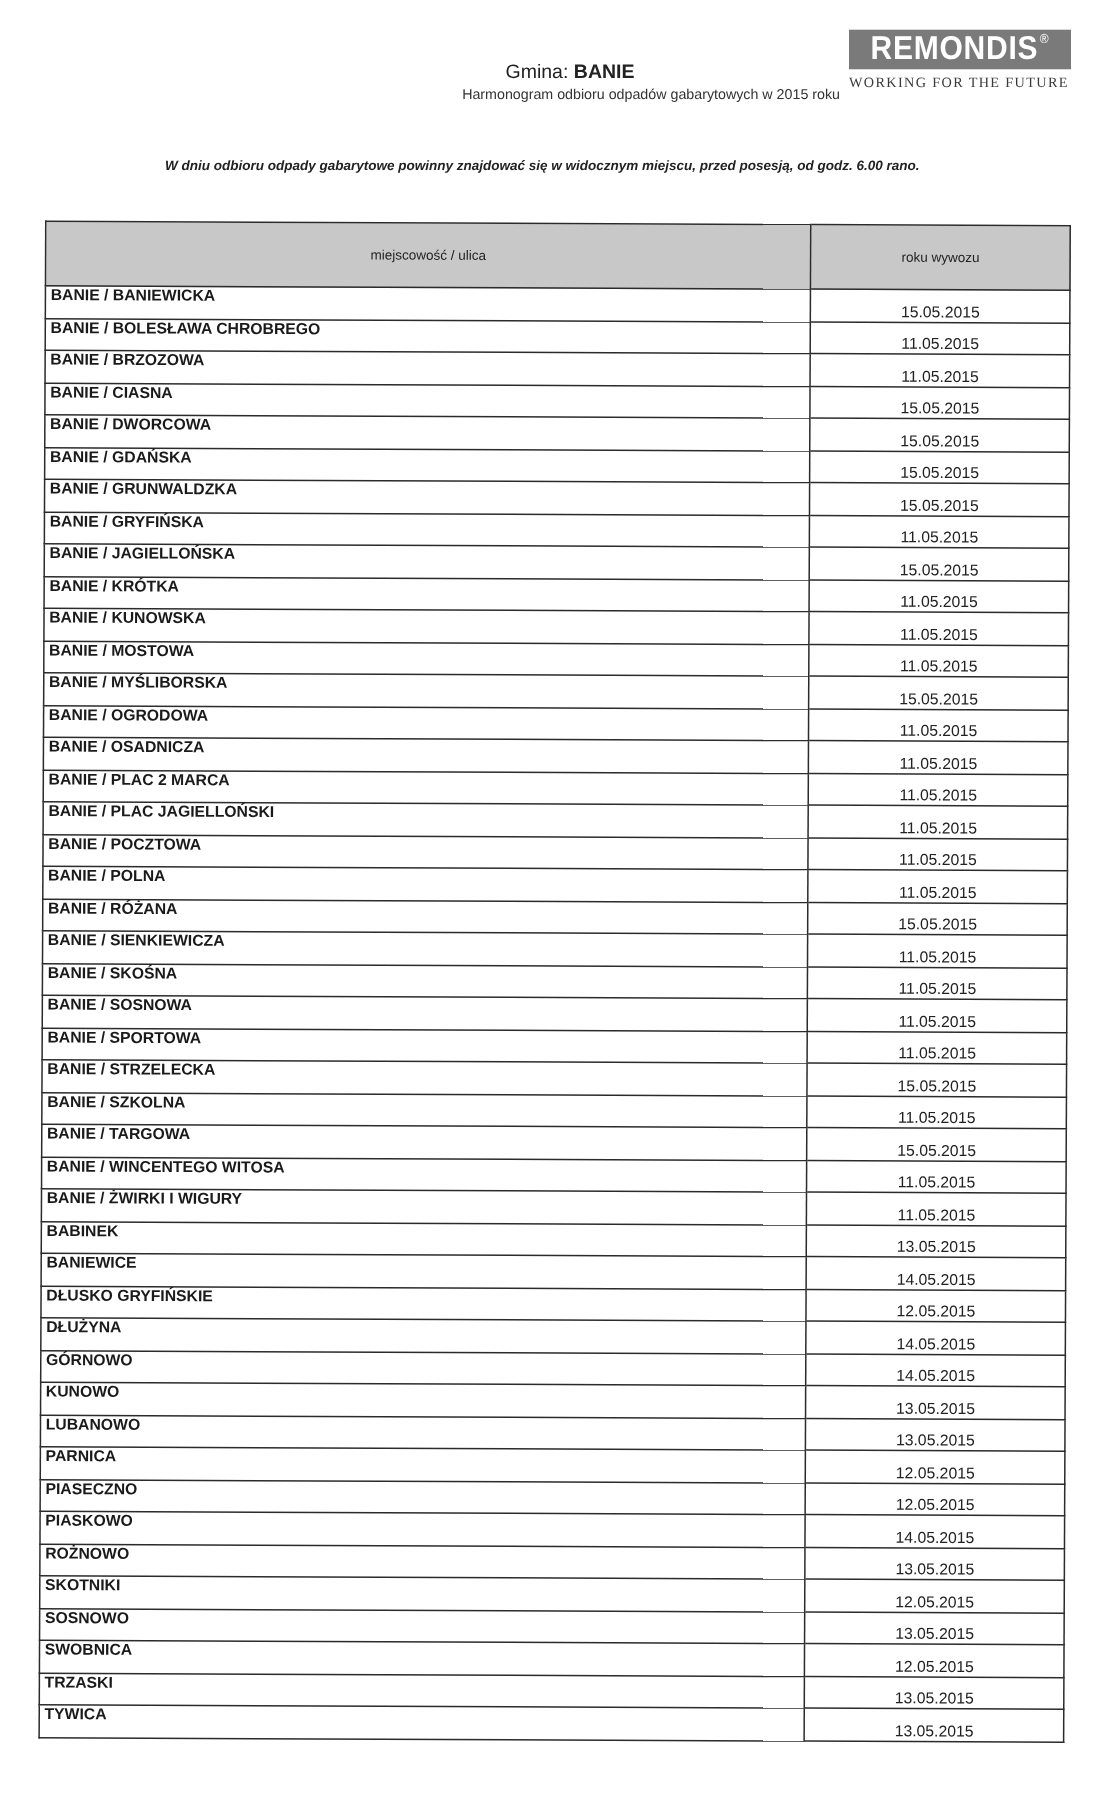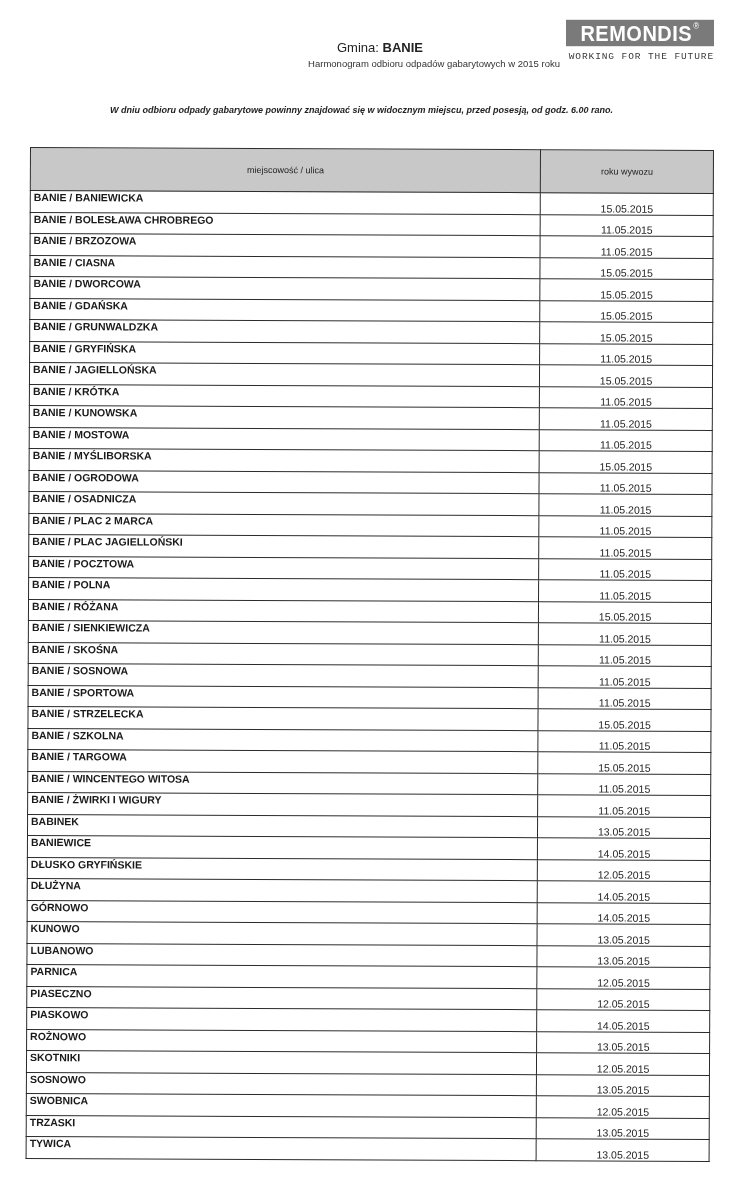--- a/index.html
+++ b/index.html
@@ -38,26 +38,26 @@
       transform: scaleY(1.1);
     }
     .logo-box .reg {
       font-size: 8px;
       position: relative;
       top: -6px;
       margin-left: 1px;
       font-weight: normal;
     }
     .logo-tag {
-      font-family: Liberation Mono, monospace;
+      font-family: Liberation Serif, serif;
       font-size: 9.5px;
       letter-spacing: 0.9px;
       color: #3a3a3a;
       margin-top: 6px;
-      text-align: right;
+      text-align: left;
       white-space: nowrap;
     }
     .title {
       position: absolute;
       left: 230px;
       width: 300px;
       top: 40px;
       text-align: center;
       font-size: 13px;
       color: #222;

